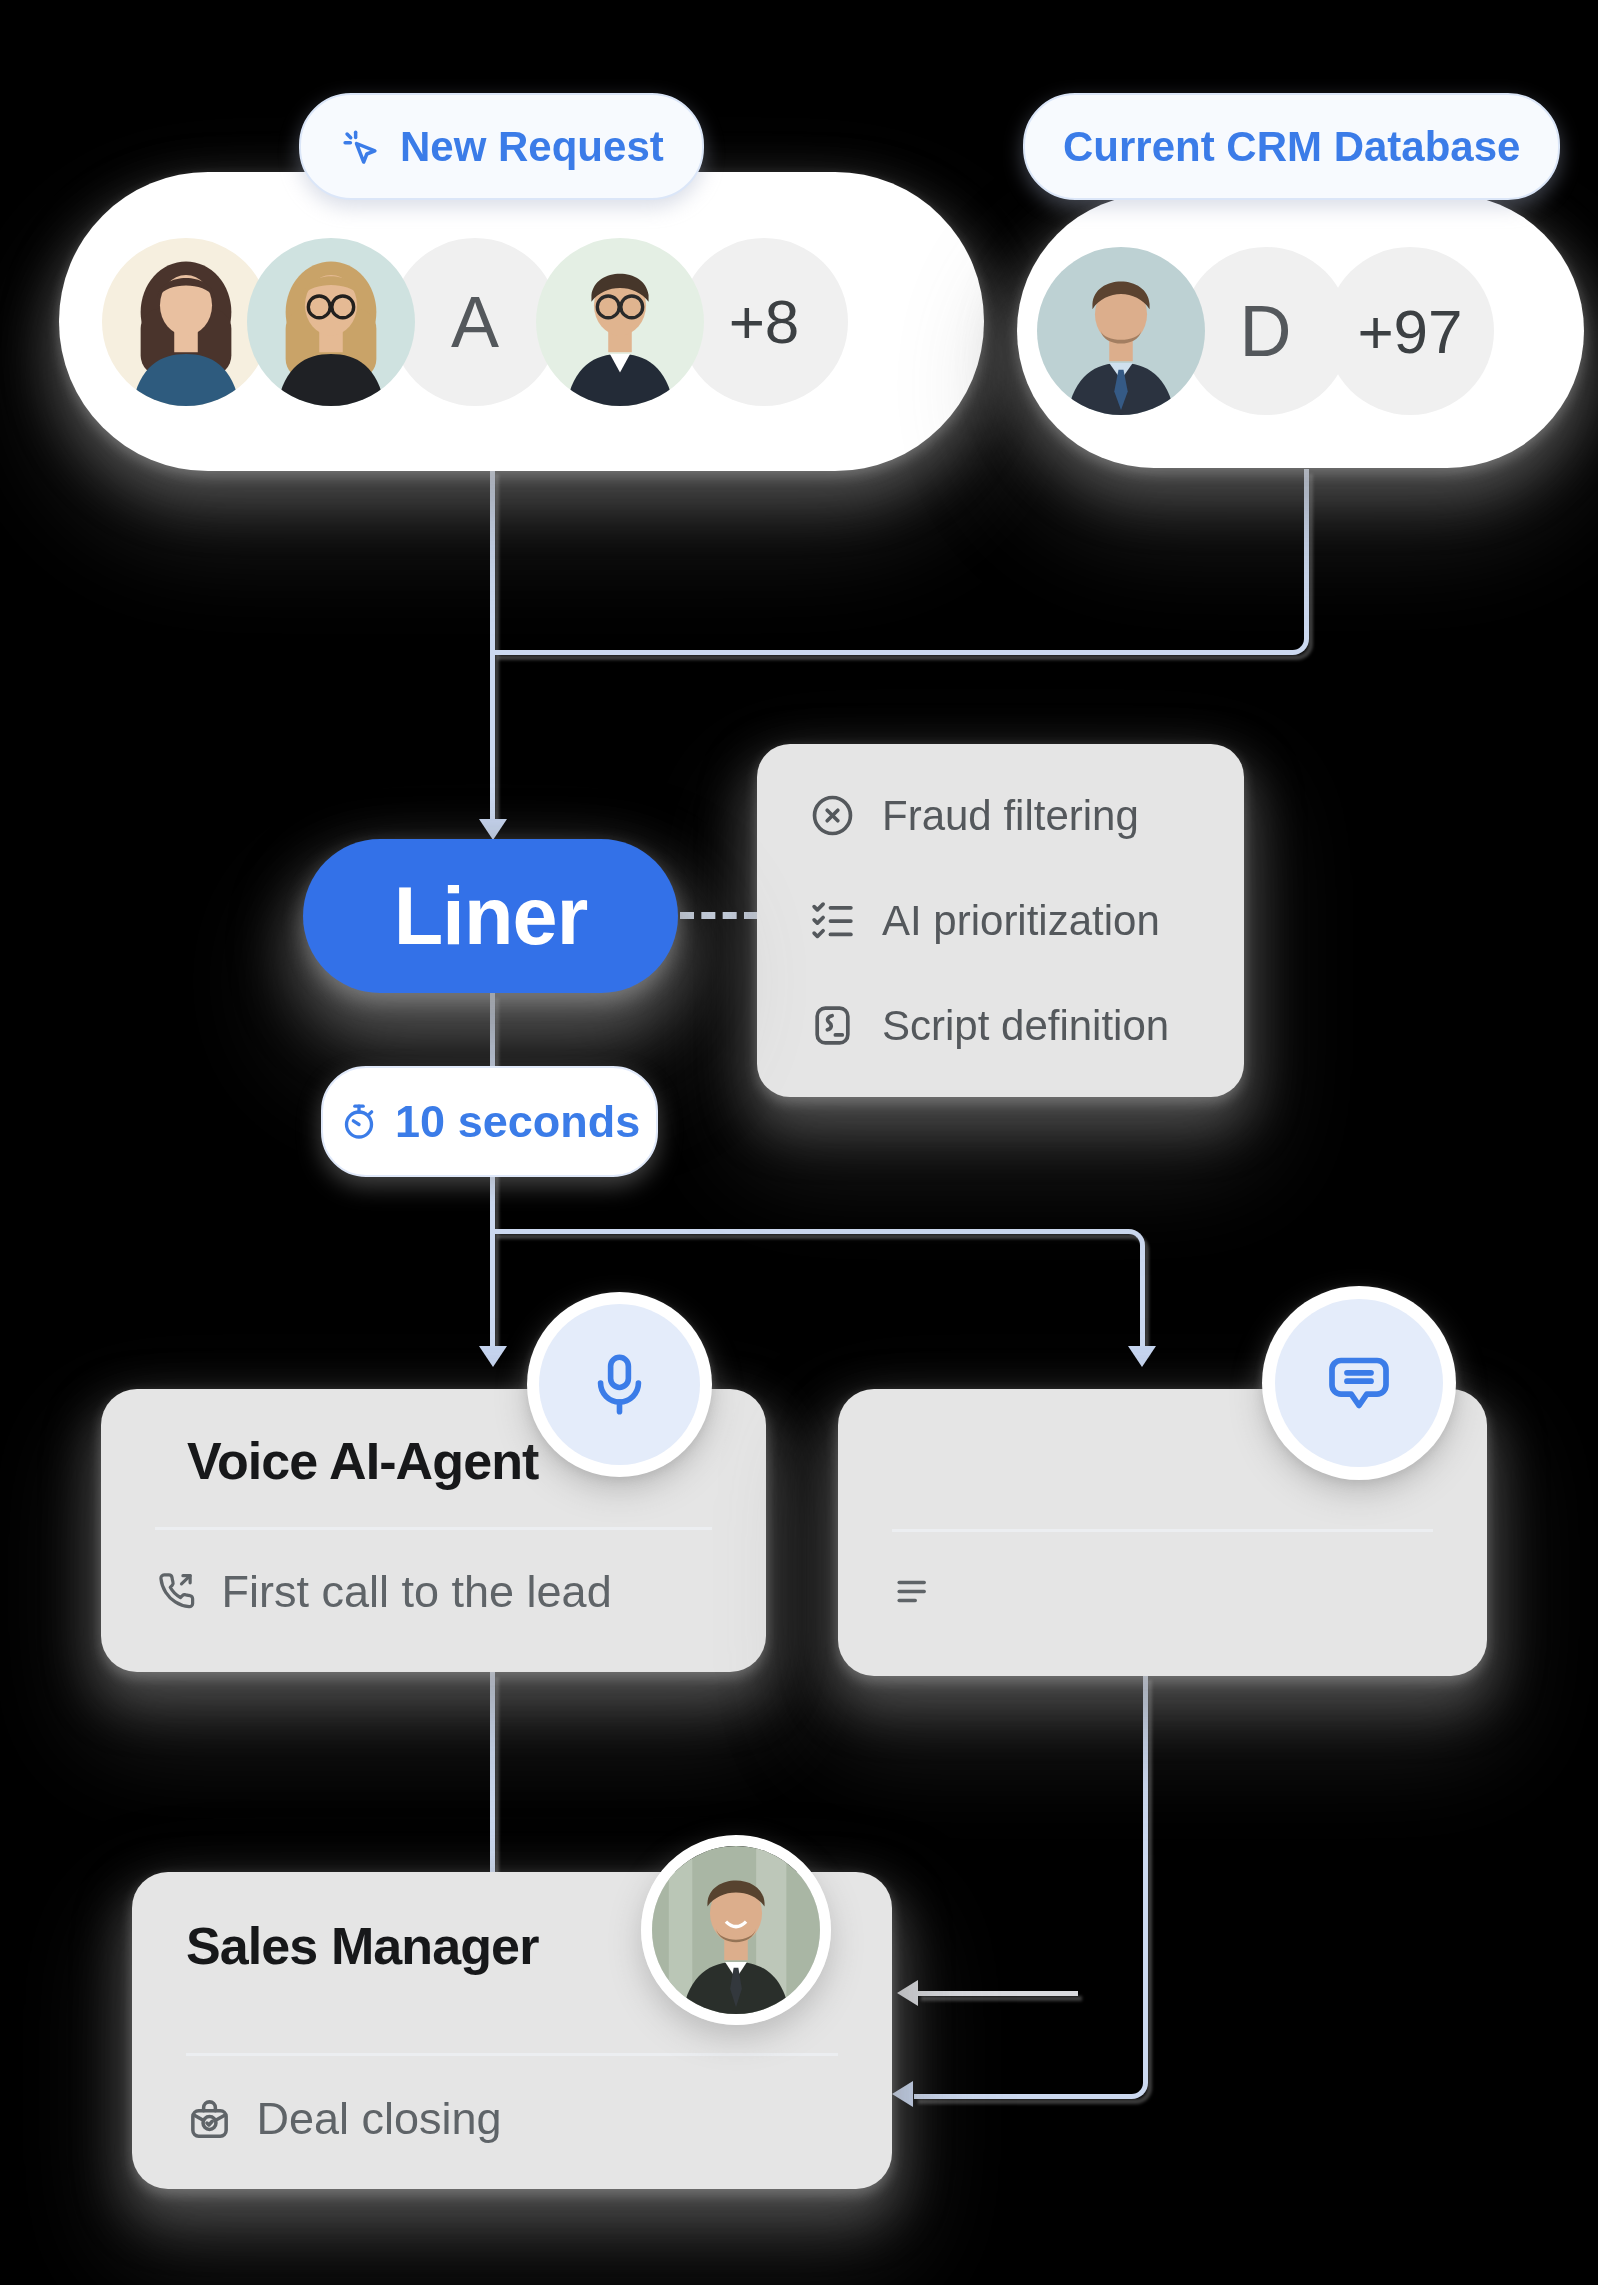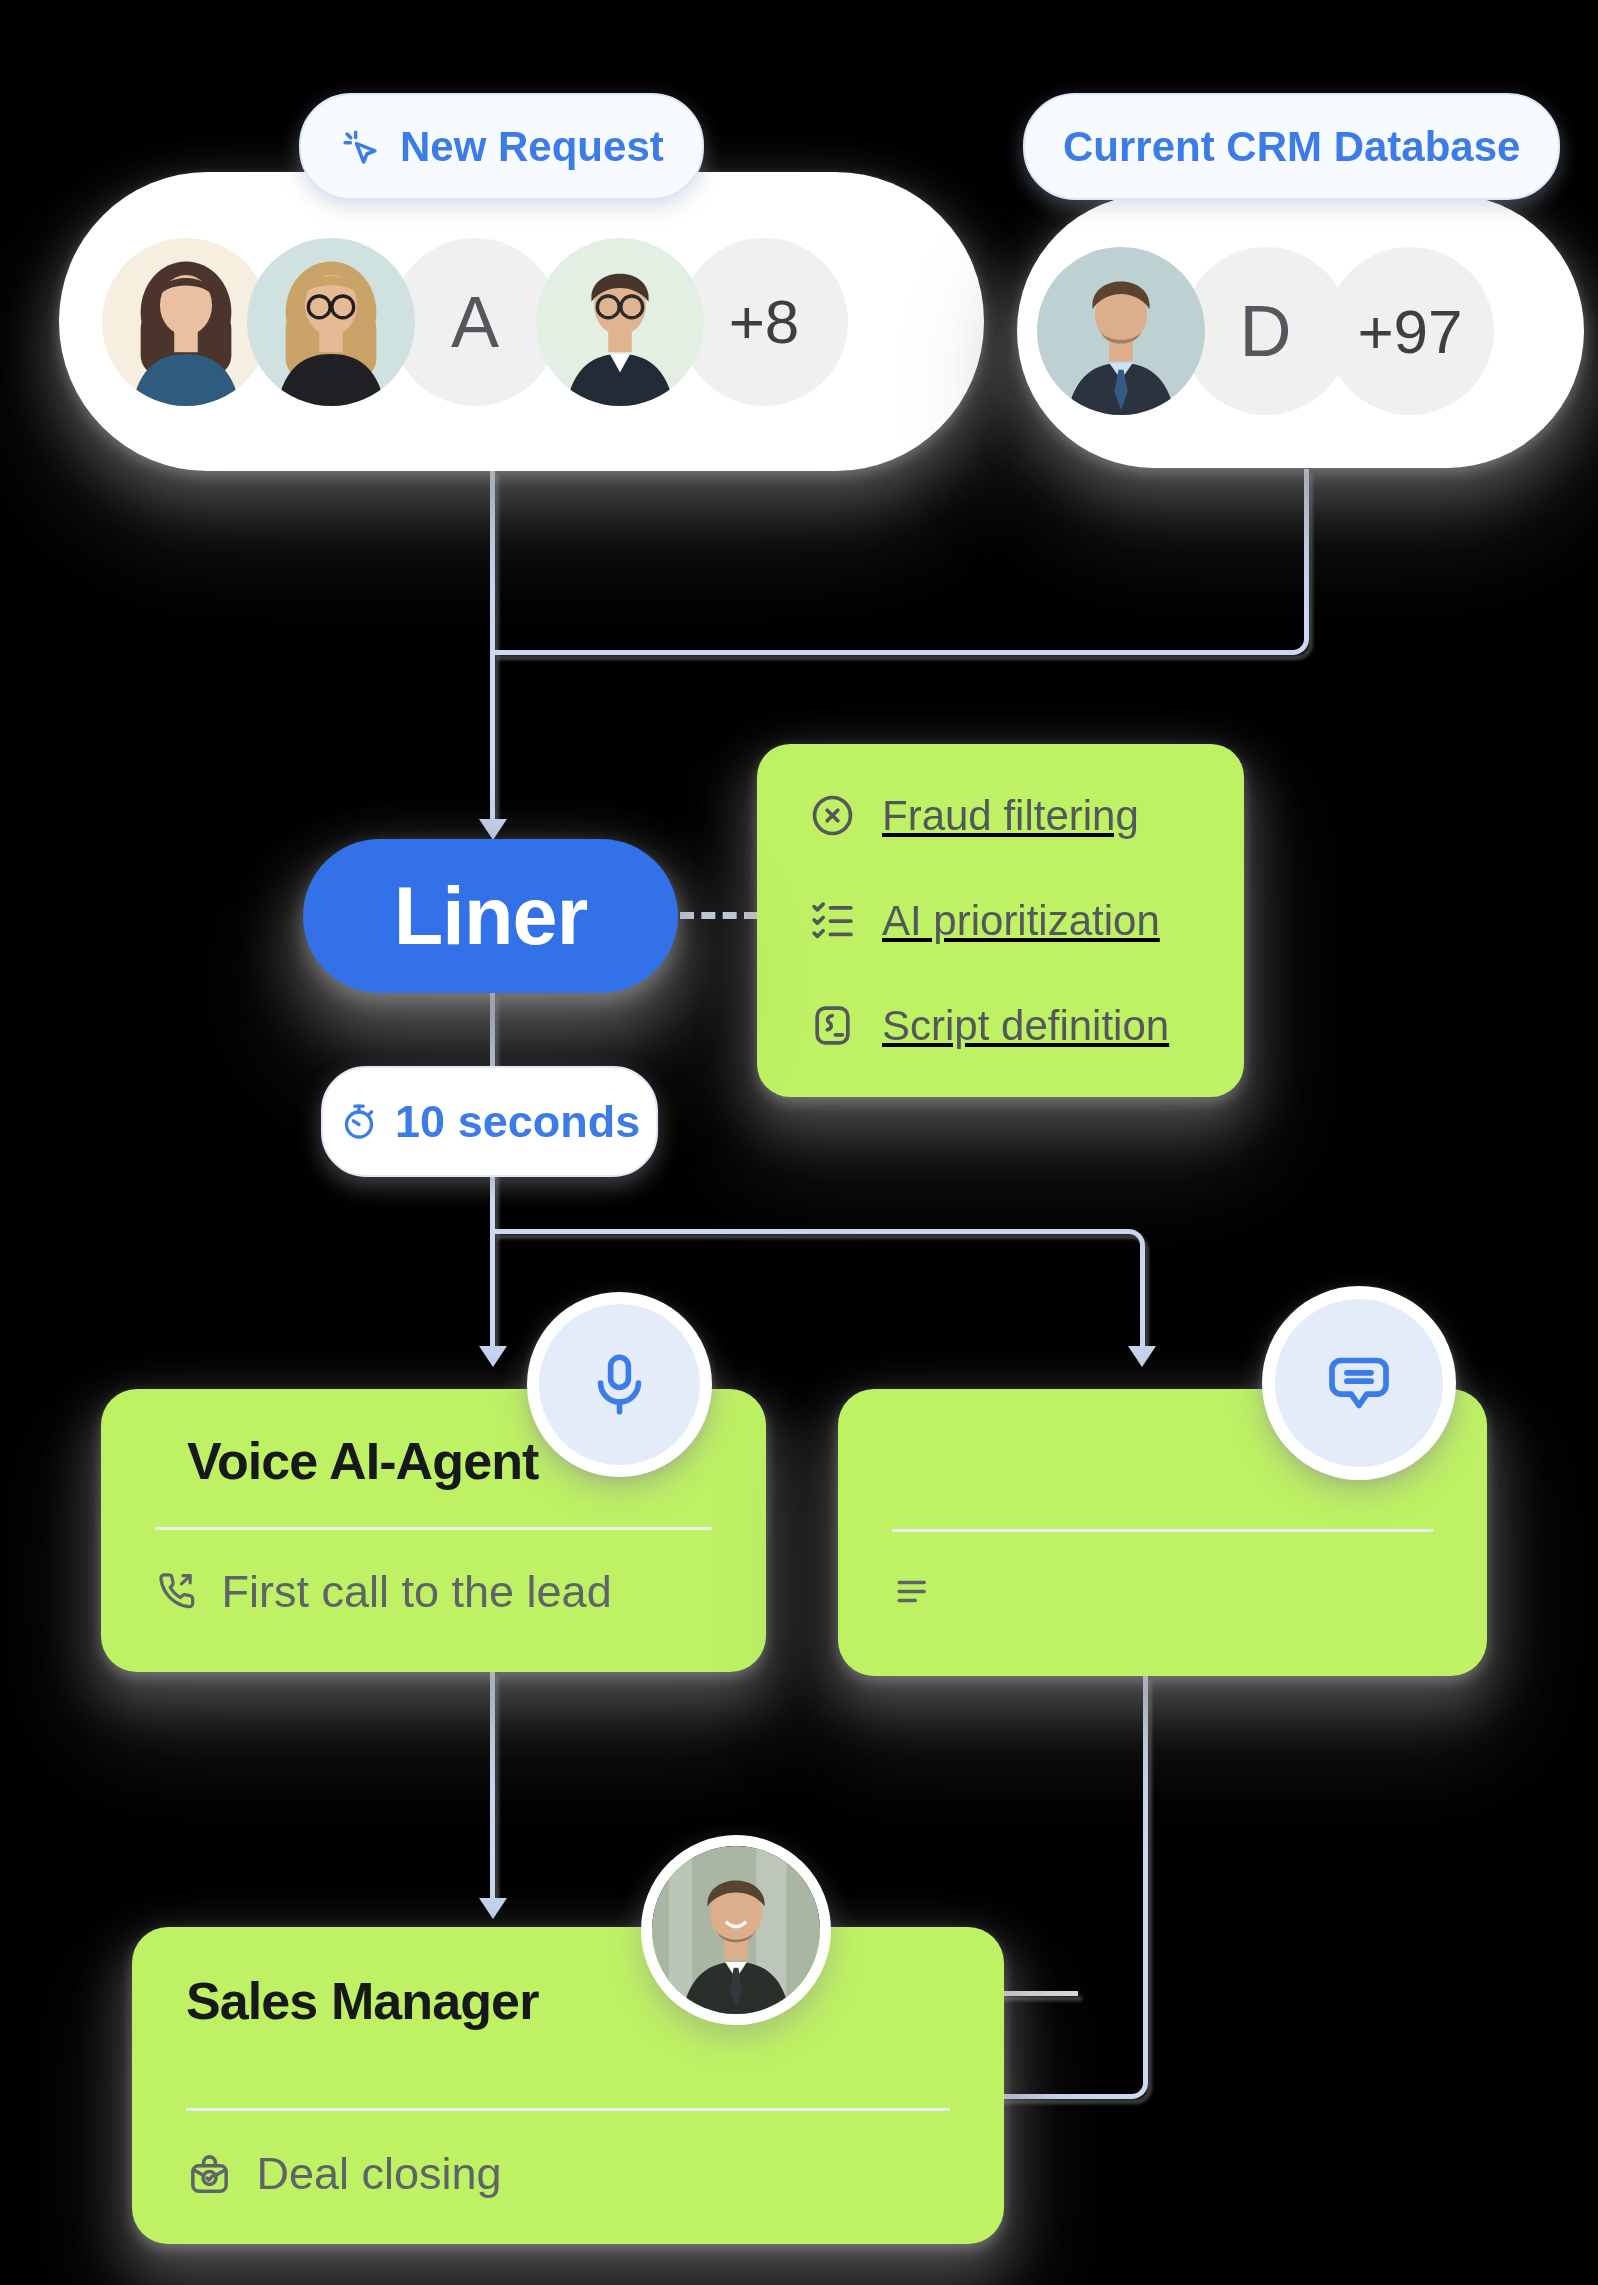--- a/index.html
+++ b/index.html
@@ -7,21 +7,21 @@
     position:relative;width:1598px;height:2285px;background:#000;overflow:hidden;
     font-family:"Liberation Sans", sans-serif;
   }
   
   .halo{
     box-shadow:0 5.4px 12.7px rgba(205,205,205,.32),
                0 23.5px 50px 9px rgba(150,150,150,.40),
                0 54px 100px 20px rgba(105,105,105,.28);
   }
   .pill{position:absolute;background:#fff;display:flex;align-items:center;z-index:2;}
-  .card{position:absolute;background:#bef264;border-radius:36px;z-index:2;text-decoration:underline;}
+  .card{position:absolute;background:#e5e5e5;border-radius:36px;z-index:2;}
   .badge{
     position:absolute;display:inline-flex;align-items:center;gap:19px;
     background:#F7FAFE;border:2.7px solid #DBE6F8;border-radius:52px;
     height:103px;padding:0 38px;z-index:4;color:#3B7CE8;
     font-size:42px;font-weight:600;white-space:nowrap;
     box-shadow:0 7.2px 20px rgba(160,170,195,.40);
   }
   .avatar{border-radius:50%;overflow:hidden;flex:0 0 auto;position:relative;}
   .avatar svg{display:block;width:100%;height:100%;}
   .letter-circle{
@@ -72,21 +72,21 @@
   .feat-row{display:flex;align-items:center;gap:25px;color:#54585C;font-size:42px;}
   .timer{
     position:absolute;left:321px;top:1066px;width:337px;height:111px;border-radius:45px;z-index:4;
     background:#fff;border:2.7px solid #E0E9FA;box-sizing:border-box;
     display:flex;align-items:center;justify-content:center;gap:16.3px;
     color:#3B7CE8;font-size:45px;font-weight:600;
     box-shadow:0 9px 23.5px rgba(150,150,150,.45);
   }
   .card-voice{left:101px;top:1389px;width:665px;height:283px;}
   .card-text{left:838px;top:1389px;width:649px;height:287px;}
-  .card-sales{left:132px;top:1927px;width:872px;height:317px;}
+  .card-sales{left:132px;top:1872px;width:760px;height:317px;}
   .mic-circle{left:527px;top:1292px;width:185px;height:185px;}
   .mic-circle .inner{width:161px;height:161px;}
   .chat-circle{left:1262px;top:1286px;width:194px;height:194px;}
   .chat-circle .inner{width:168px;height:168px;}
   .sales-avatar{
     position:absolute;left:641px;top:1835px;width:190px;height:190px;z-index:4;
     border:11px solid #fff;border-radius:50%;overflow:hidden;box-sizing:border-box;
     box-shadow:0 12.7px 31px rgba(140,140,140,.45);
   }
   .sales-avatar svg{display:block;width:100%;height:100%;}

